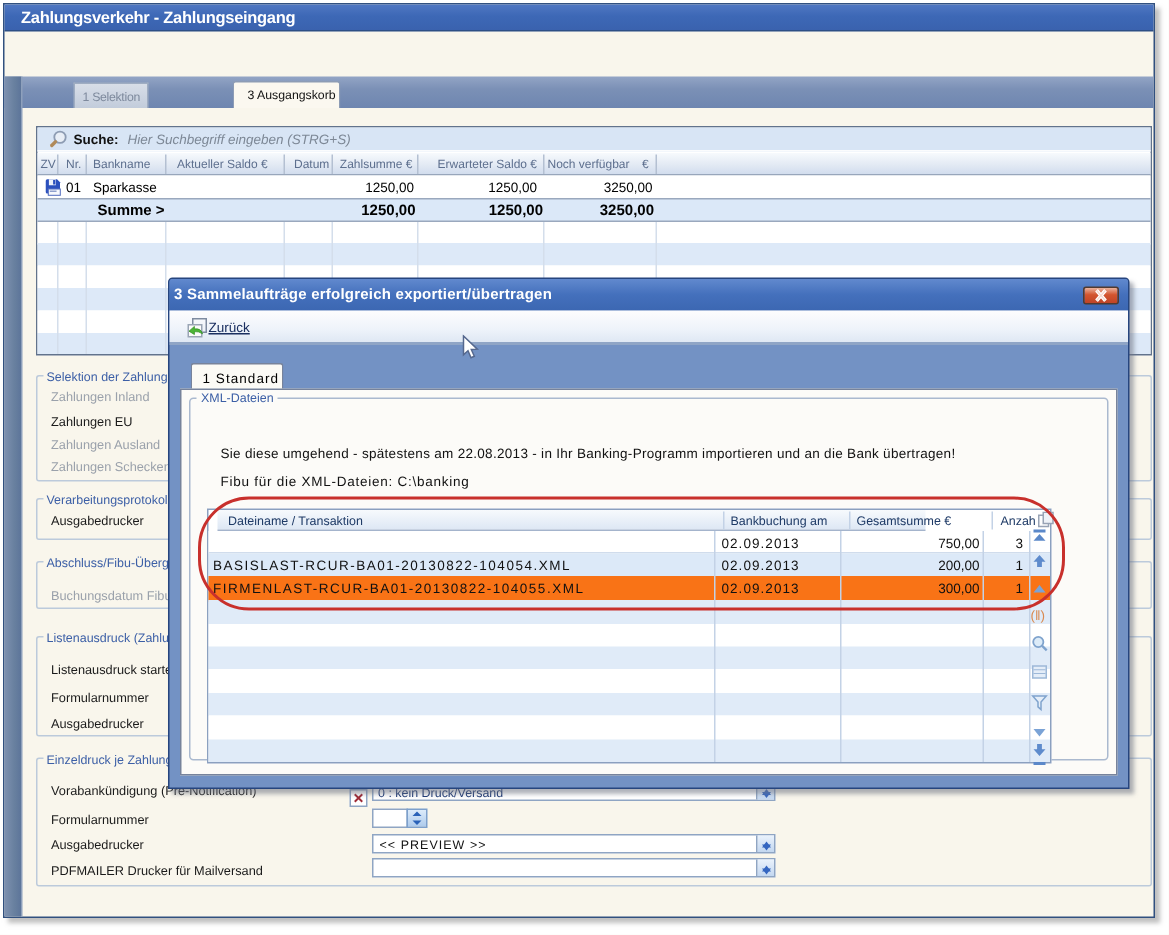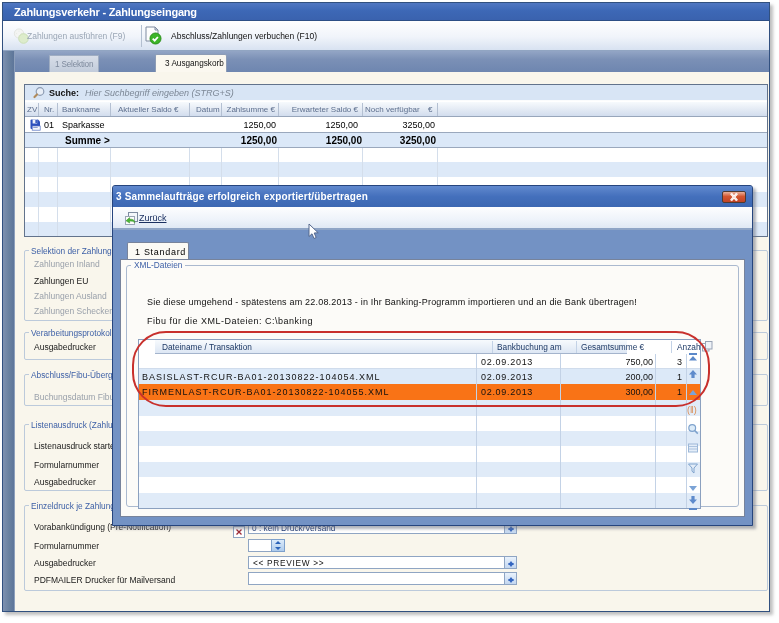--- a/index.html
+++ b/index.html
@@ -77,21 +77,21 @@
   #dtab { position:absolute; left:14px; top:56px; width:62px; height:18px; background:#fbfaf5;
     border:1px solid #77839b; border-bottom:none; border-radius:2px 2px 0 0; font-size:9px; letter-spacing:0.7px; padding:4px 0 0 7px; }
   #dpanel { left:7px; top:73px; width:625px; height:258px; background:#fcfbf8; border:1px solid #77839b; }
 
   #xmlbox { position:absolute; left:5px; top:5px; width:613px; height:242px; border:1px solid #aab9cf; border-radius:3px; }
   #xmllabel { position:absolute; left:4px; top:-6px; background:#fcfbf8; color:#3c5fa6; font-size:8.3px; padding:0 3px; }
   .dtext { position:absolute; left:20px; font-size:9px; color:#111; white-space:nowrap; }
 
   
   #dtable { position:absolute; left:17px; top:79px; width:563px; height:170px; border:1px solid #8ba0bf; background:#fff; }
-  #dthead { position:absolute; left:16px; top:0; width:472px; height:14px;
+  #dthead { position:absolute; left:6px; top:0; width:472px; height:14px;
     background:linear-gradient(180deg,#f7fafd,#dde7f4); border-bottom:1px solid #a4b4cc; }
   .dhcell { position:absolute; top:2px; font-size:8.3px; color:#1e3a66; white-space:nowrap; }
   .drow { position:absolute; left:0; width:561px; height:15px; font-size:9px; color:#111; }
   .dvline { position:absolute; width:1px; background:#c3d2e6; }
   .dcell { position:absolute; top:3px; white-space:nowrap; } .fname { letter-spacing:1px; left:3px !important; }
 
   
   #redoval { position:absolute; left:19px; top:145px; width:578px; height:76px;
     border:2px solid #c8302c; border-radius:34px; }
 
@@ -99,36 +99,20 @@
 </style>
 </head>
 <body>
 <div id="stage">
 
   <div id="win" class="abs">
     <div id="titlebar" class="abs">
         <span>Zahlungsverkehr - Zahlungseingang</span>
       </div>
 
-    <div id="toolbar" class="abs">
-      <svg class="icon" style="left:10px;top:7px" width="16" height="16" viewBox="0 0 16 16">
-        <circle cx="6" cy="5.5" r="4.6" fill="#f4f5f3" stroke="#e3e5e1"></circle>
-        <path d="M6 2.2 l1 1.4 h-2 z M6 8.8 l1 -1.4 h-2 z M2.7 5.5 l1.4 -1 v2 z M9.3 5.5 l-1.4 -1 v2 z" fill="#e8eae6"></path>
-        <circle cx="10.5" cy="10.5" r="4.8" fill="#ddeccb" stroke="#cbdfb6"></circle>
-      </svg>
-      <span class="tbtxt" style="left:24px;color:#9aa6b5">Zahlungen ausführen (F9)</span>
-      <div id="tbsep"></div>
-      <svg class="icon" style="left:141px;top:5px" width="18" height="19" viewBox="0 0 18 19">
-        <path d="M2 1 h9 l3 3 v11 h-12 z" fill="#fdfdfd" stroke="#7e8ba0"></path>
-        <path d="M11 1 v3 h3 z" fill="#dfe5ee" stroke="#7e8ba0"></path>
-        <circle cx="11.5" cy="12.5" r="5.5" fill="#3db528" stroke="#2a8f1a"></circle>
-        <path d="M8.7 12.6 l2 2 l3.2 -3.6" fill="none" stroke="#ffffff" stroke-width="1.8"></path>
-      </svg>
-      <span class="tbtxt" style="left:168px;color:#111">Abschluss/Zahlungen verbuchen (F10)</span>
-    </div>
 
     <div id="tabstrip" class="abs"></div>
     <div id="tab1" class="tab abs">1 Selektion</div>
     <div id="tab2" class="tab abs"><span style="text-decoration:underline">2</span> Zahlungsvorschlag</div>
     <div id="tab3" class="tab abs">3 Ausgangskorb</div>
 
     <div id="leftbar" class="abs"></div>
 
     <div id="mtable" class="abs">
       <div id="msearch" class="abs">

